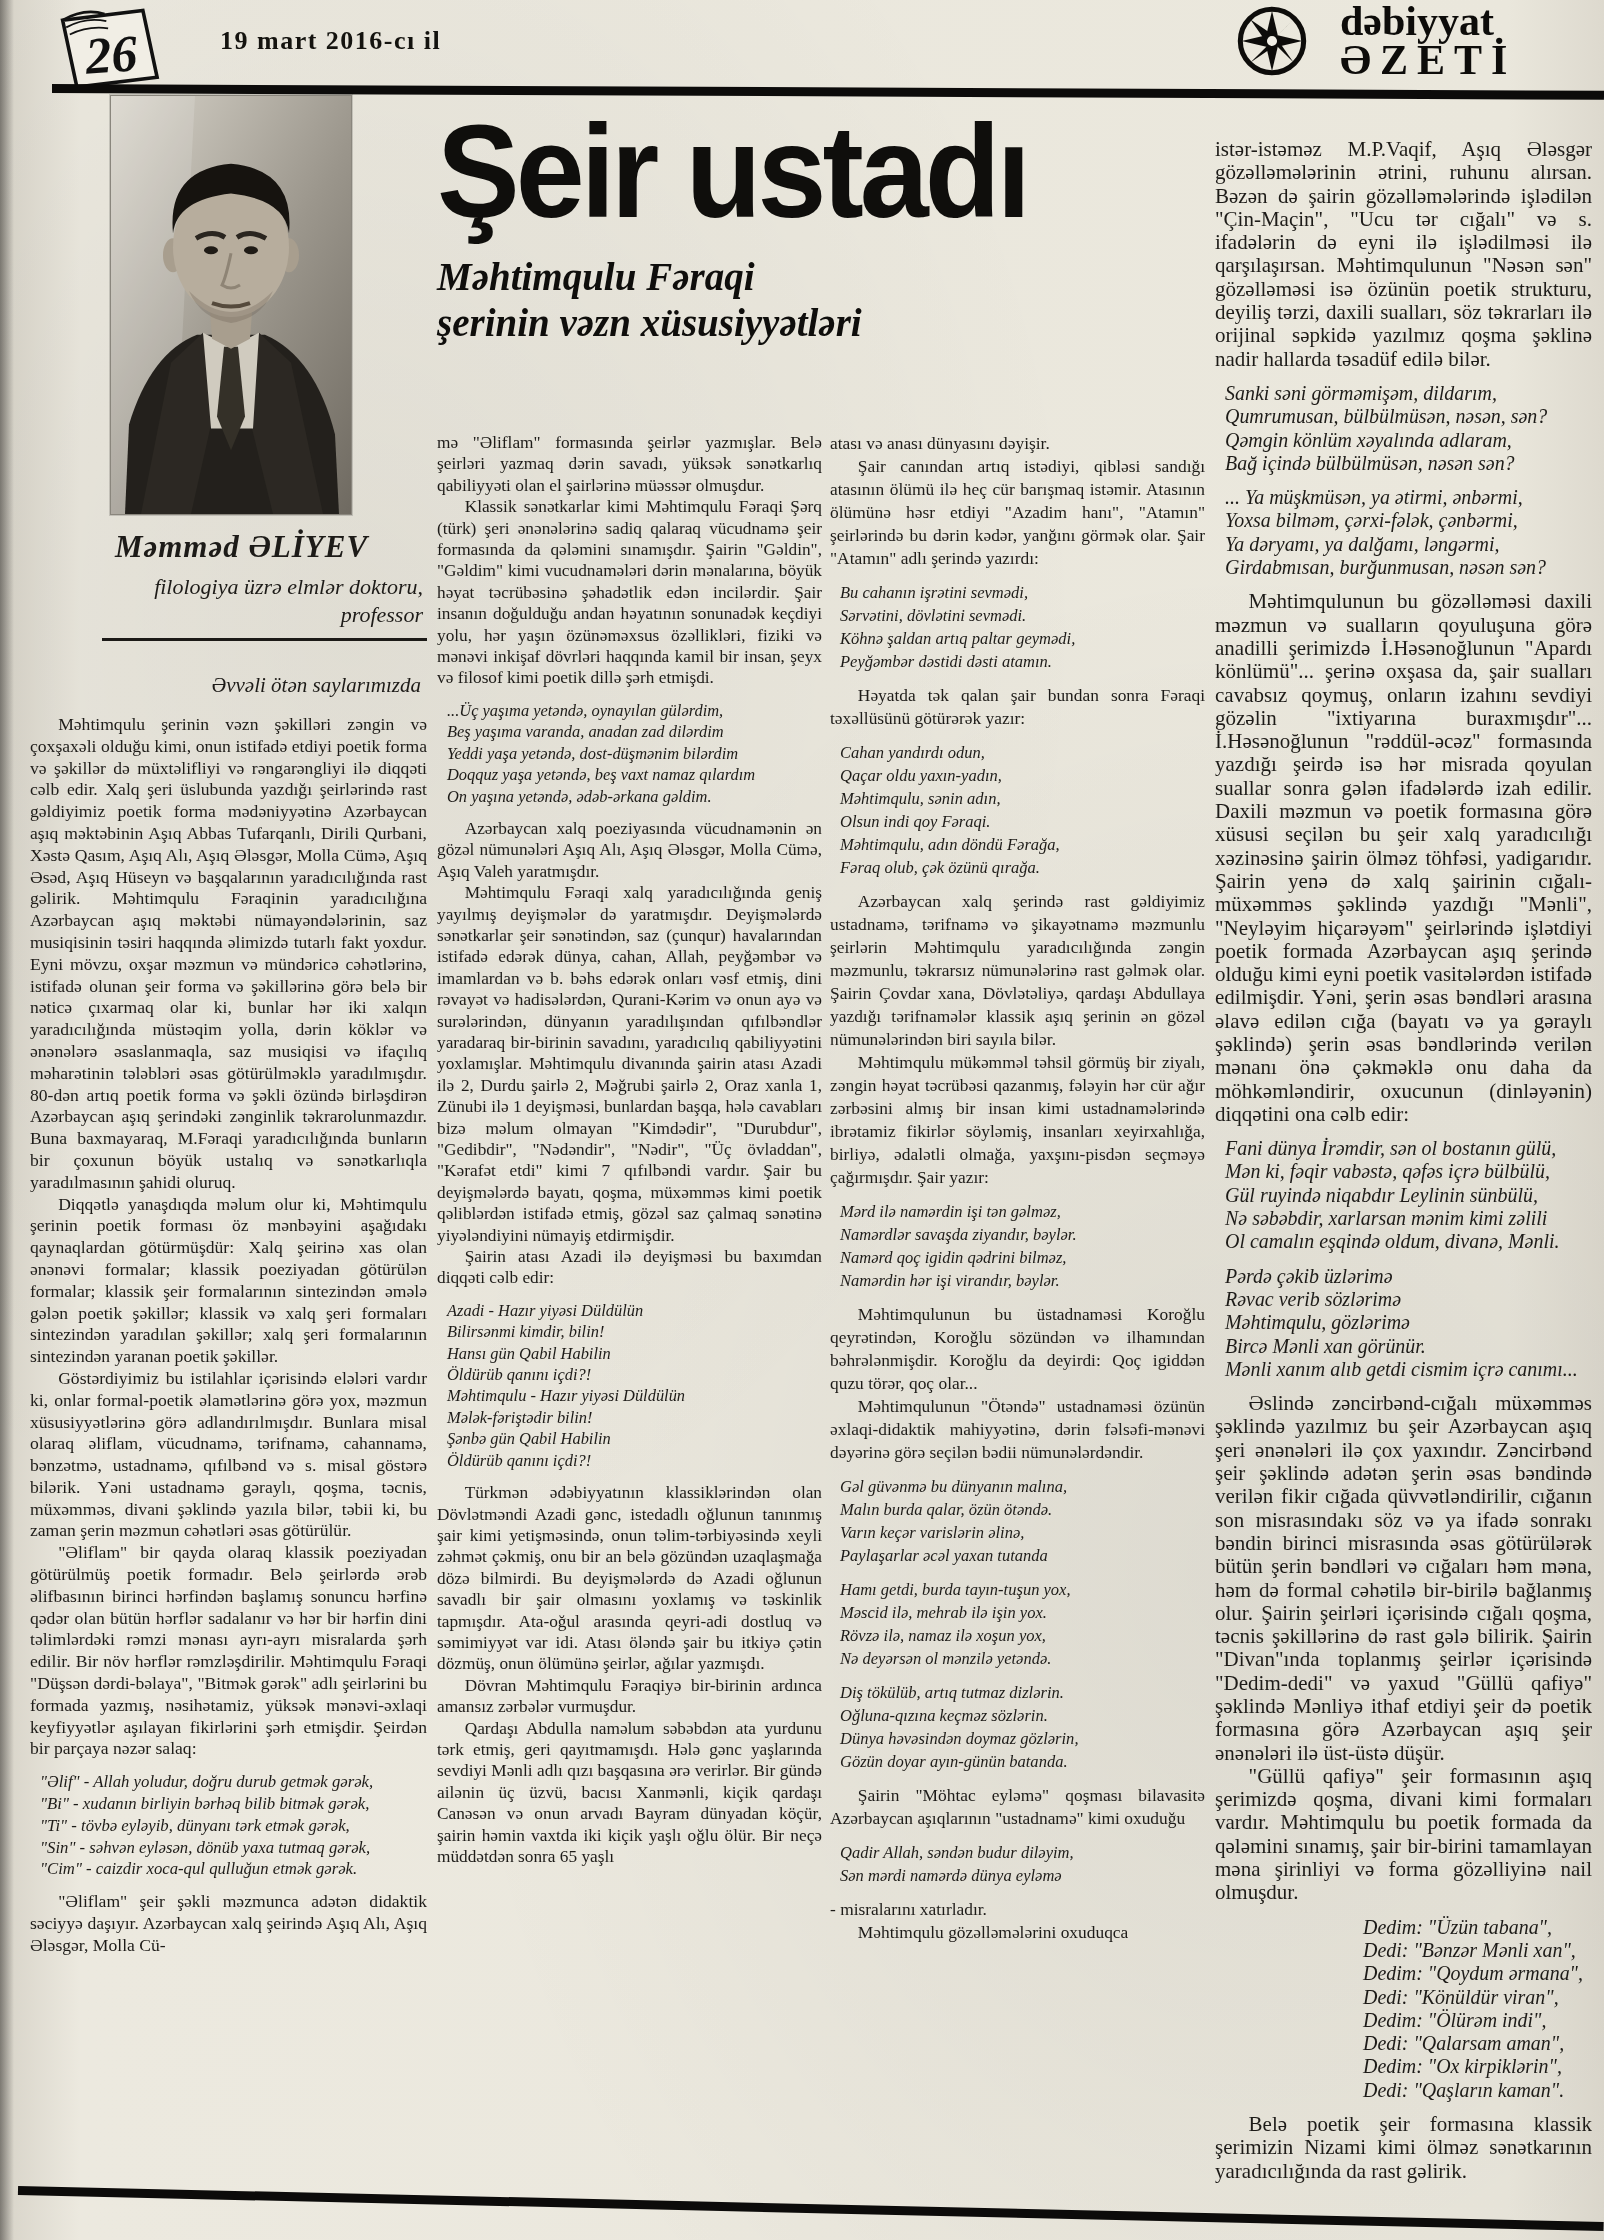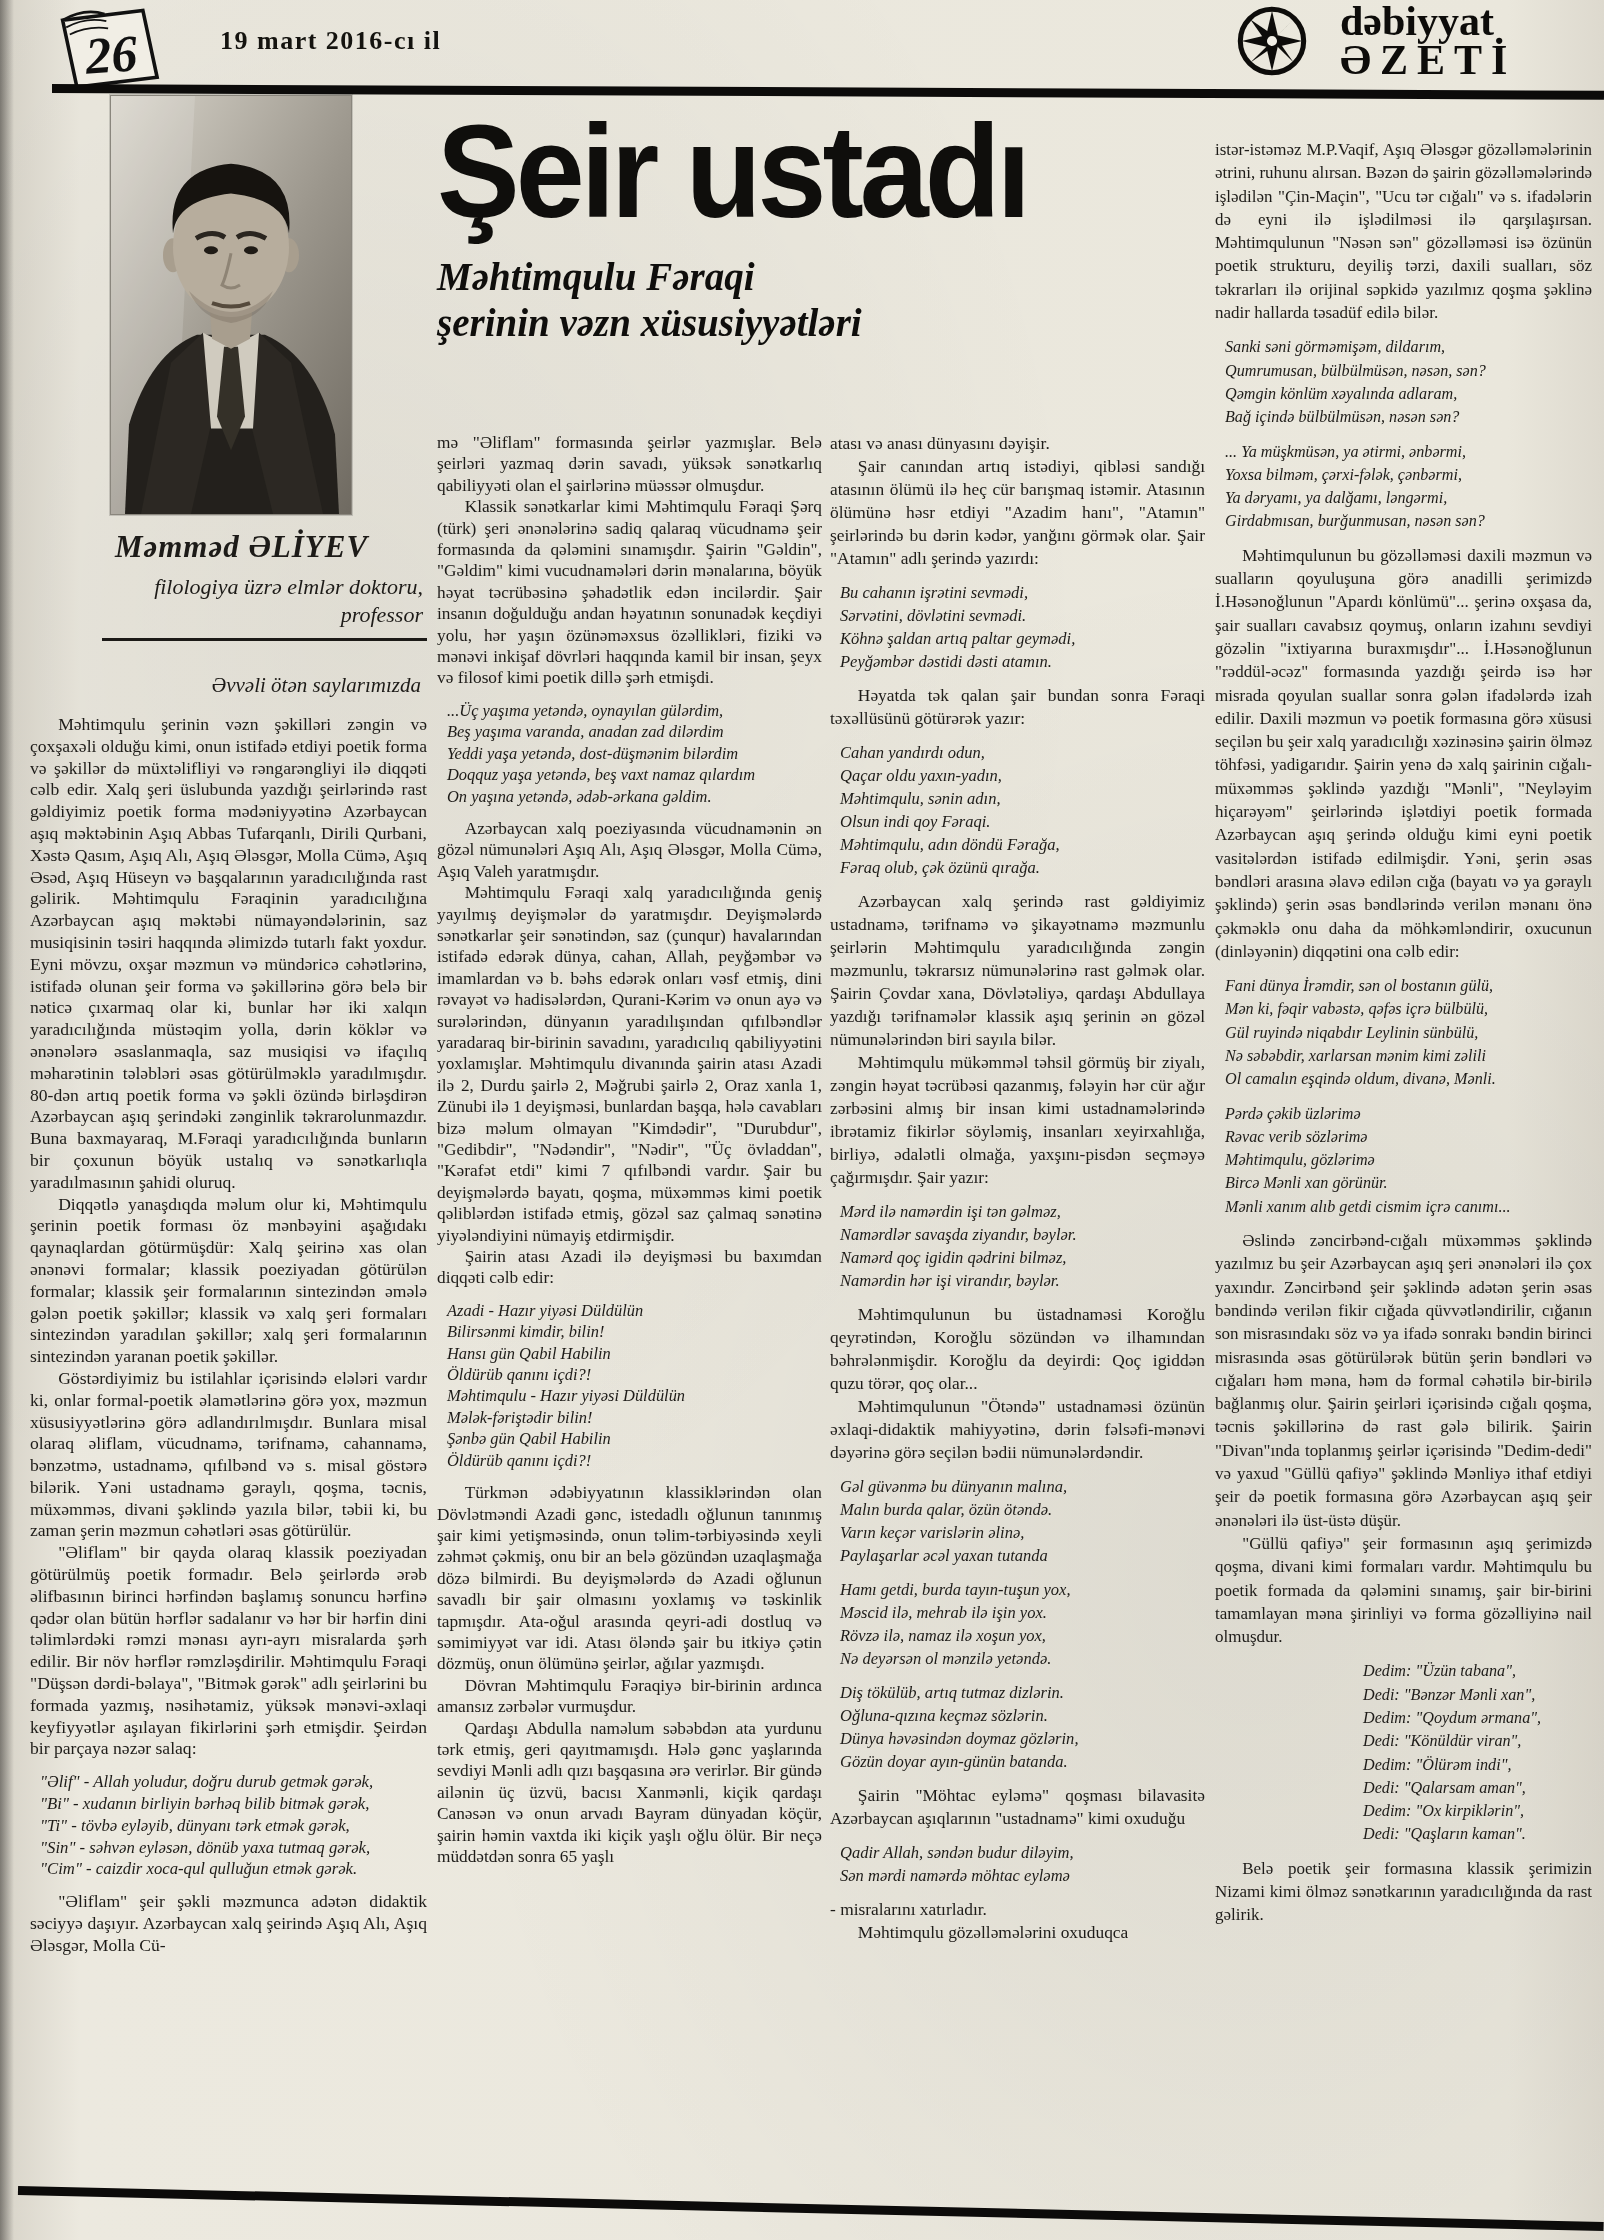--- a/index.html
+++ b/index.html
@@ -40,21 +40,21 @@
   .continuation{text-align:right;font-style:italic;font-size:21px;margin-bottom:16px;padding-right:6px;margin-top:32px;}
   
   .bodycol .para{margin:0;text-align:justify;text-indent:1.6em;}
   .bodycol .para.noindent{text-indent:0;}
   .poem{font-style:italic;font-size:.95em;margin:11px 0 11px 10px;}
   .poem-indent{margin-left:148px;}
   .poem-line{text-align:left;}
   .col1-body{font-size:17.6px;line-height:21.8px;}
   .col2{position:absolute;left:437px;top:432px;width:385px;font-size:17.3px;line-height:21.4px;}
   .col3{position:absolute;left:830px;top:432px;width:375px;font-size:17.4px;line-height:23px;}
-  .col4{position:absolute;left:1215px;top:138px;width:377px;font-size:17px;line-height:23.3px;}
+  .col4{position:absolute;left:1215px;top:138px;width:377px;font-size:21px;line-height:23.3px;}
 </style>
 </head>
 <body>
 
 <div class="page">
   <div class="scan-edge"></div>
 
   <div class="pagenum">
     <svg viewBox="0 0 120 92">
       <path d="M8,16 L98,5 L114,80 L24,91 Z" fill="#f1eee5" stroke="#111" stroke-width="4"></path>
@@ -214,21 +214,21 @@
       </div>
       <div class="poem">
         <div class="poem-line">Diş tökülüb, artıq tutmaz dizlərin.</div>
         <div class="poem-line">Oğluna-qızına keçməz sözlərin.</div>
         <div class="poem-line">Dünya həvəsindən doymaz gözlərin,</div>
         <div class="poem-line">Gözün doyar ayın-günün batanda.</div>
       </div>
       <p class="para">Şairin "Möhtac eyləmə" qoşması bilavasitə Azərbaycan aşıqlarının "ustadnamə" kimi oxuduğu</p>
       <div class="poem">
         <div class="poem-line">Qadir Allah, səndən budur diləyim,</div>
-        <div class="poem-line">Sən mərdi namərdə möhtac eyləmə</div>
+        <div class="poem-line">Sən mərdi namərdə dünya eyləmə</div>
       </div>
       <p class="para noindent">- misralarını xatırladır.</p>
       <p class="para">Məhtimqulu gözəlləmələrini oxuduqca</p>
     </div>
   <div class="bodycol col4">
       <p class="para noindent">istər-istəməz M.P.Vaqif, Aşıq Ələsgər gözəlləmələrinin ətrini, ruhunu alırsan. Bəzən də şairin gözəlləmələrində işlədilən "Çin-Maçin", "Ucu tər cığalı" və s. ifadələrin də eyni ilə işlədilməsi ilə qarşılaşırsan. Məhtimqulunun "Nəsən sən" gözəlləməsi isə özünün poetik strukturu, deyiliş tərzi, daxili sualları, söz təkrarları ilə orijinal səpkidə yazılmız qoşma şəklinə nadir hallarda təsadüf edilə bilər.</p>
       <div class="poem">
         <div class="poem-line">Sanki səni görməmişəm, dildarım,</div>
         <div class="poem-line">Qumrumusan, bülbülmüsən, nəsən, sən?</div>
         <div class="poem-line">Qəmgin könlüm xəyalında adlaram,</div>

